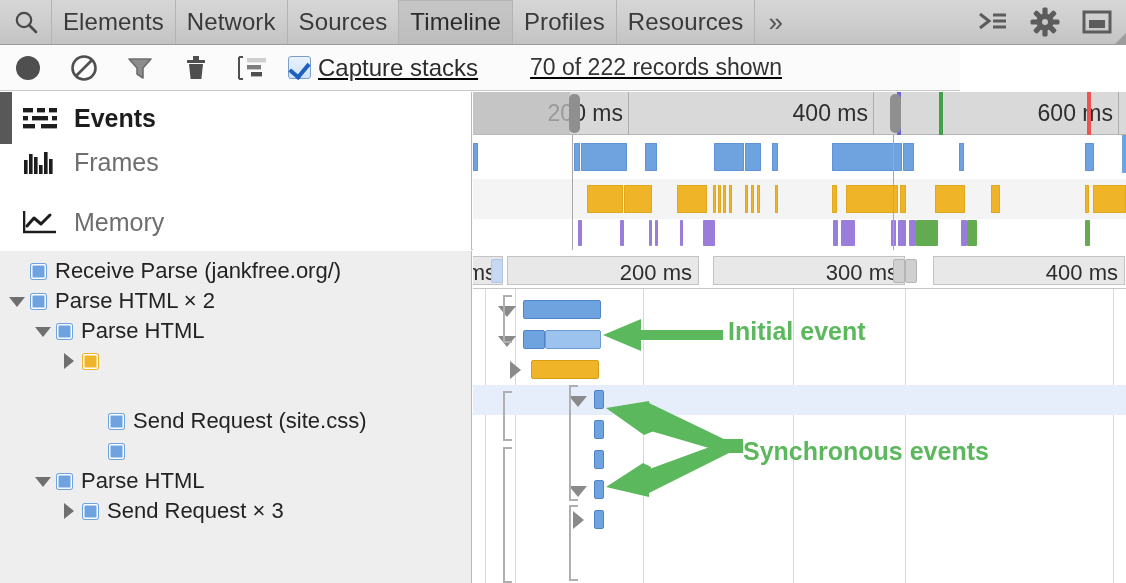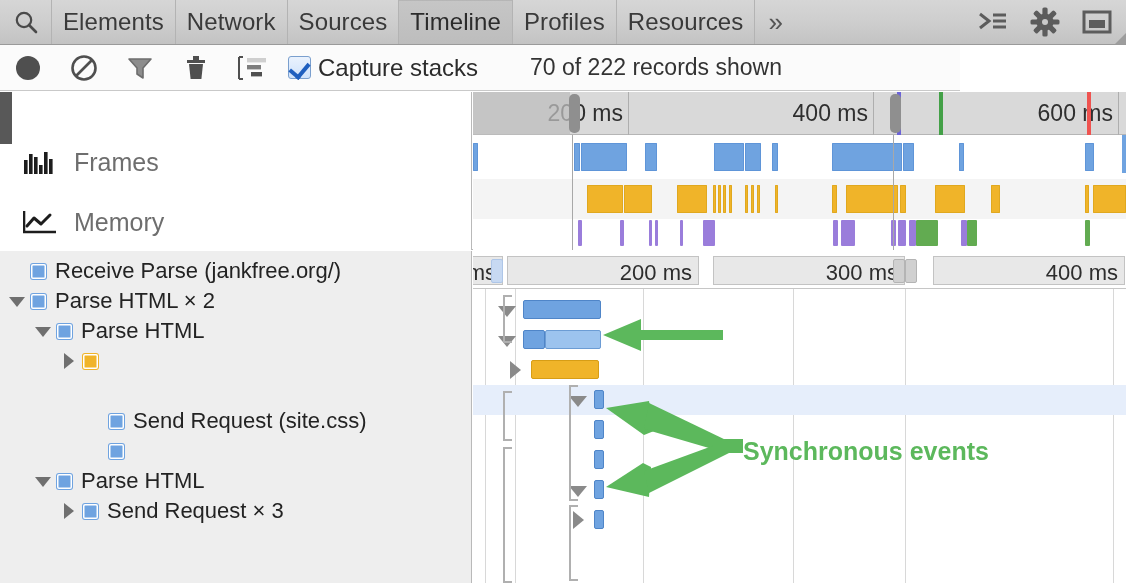--- a/index.html
+++ b/index.html
@@ -42,21 +42,21 @@
   }
   .corner-grip:after{
     content:""; position:absolute; right:-2px; bottom:-3px;
     border-left:16px solid transparent; border-bottom:16px solid #9d9d9d;
   }
 
   
   .toolbar{
     position:absolute; left:0; top:45px; width:960px; height:46px;
     background:#fbfbfb; border-bottom:1px solid #c9c9c9;
-    display:flex; align-items:center;
+    display:flex; align-items:center;text-decoration:underline;
   }
   .tbtn{ width:56px; height:46px; display:flex; align-items:center; justify-content:center; }
   .capwrap{ display:flex; align-items:center; gap:7px; margin-left:8px; }
   .checkbox{
     width:23px; height:23px; border-radius:3px;
     background:linear-gradient(to bottom,#eaf2fd,#cfe2fb);
     border:1px solid #7a9fce; position:relative; flex:0 0 auto;
   }
   .checkbox:after{
     content:""; position:absolute; left:4px; top:2px; width:9px; height:15px;
@@ -255,20 +255,35 @@
     </div>
 
     <div class="records">70 of 222 records shown</div>
   </div>
 
   <div class="overview">
 
     <div class="ov-side">
       <div class="sel-bar" style="top:0"></div>
 
+      <div class="side-item sel" style="top:0">
+        <span class="si-icon">
+          <svg width="34" height="22" viewBox="0 0 34 22">
+            <rect x="0" y="1" width="10" height="4.4" fill="#1d1d1d"></rect>
+            <rect x="14" y="1" width="8" height="4.4" fill="#1d1d1d"></rect>
+            <rect x="26" y="1" width="8" height="4.4" fill="#1d1d1d"></rect>
+            <rect x="0" y="9" width="5" height="4.4" fill="#1d1d1d"></rect>
+            <rect x="9" y="9" width="16" height="4.4" fill="#1d1d1d"></rect>
+            <rect x="29" y="9" width="5" height="4.4" fill="#1d1d1d"></rect>
+            <rect x="0" y="17" width="12" height="4.4" fill="#1d1d1d"></rect>
+            <rect x="18" y="17" width="16" height="4.4" fill="#1d1d1d"></rect>
+          </svg>
+        </span>
+        <span class="si-label">Events</span>
+      </div>
 
       <div class="side-item" style="top:44px">
         <span class="si-icon">
           <svg width="32" height="24" viewBox="0 0 32 24">
             <g fill="#1d1d1d">
               <rect x="0" y="10" width="3.6" height="14"></rect>
               <rect x="5" y="4" width="3.6" height="20"></rect>
               <rect x="10" y="7" width="3.6" height="17"></rect>
               <rect x="15" y="15" width="3.6" height="9"></rect>
               <rect x="20" y="2" width="3.6" height="22"></rect>
@@ -473,20 +488,21 @@
           <div class="bracket top bot" style="left: 96px; top: 254px; height: 76px;"></div>
           <div class="bracket top bot" style="left: 30px; top: 196px; height: 136px;"></div>
         </div>
 
       <svg class="annosvg" style="left:0;top:60px;width:400px;height:60px">
         <g fill="#5cb85c">
           <polygon points="130,24 168,8 168,40"></polygon>
           <rect x="165" y="19" width="85" height="10"></rect>
         </g>
       </svg>
+      <div class="anno" style="left:255px;top:66px">Initial event</div>
 
       <svg class="annosvg" style="left:0;top:150px;width:420px;height:110px">
         <g fill="#5cb85c">
           <polygon points="133,7 176,0 181,30 171,34"></polygon>
           <polygon points="176,2 255,40 253,52 171,28"></polygon>
           <polygon points="133,86 176,96 178,66 170,62"></polygon>
           <polygon points="176,92 256,52 253,40 171,70"></polygon>
           <rect x="240" y="38" width="30" height="14"></rect>
         </g>
       </svg>

